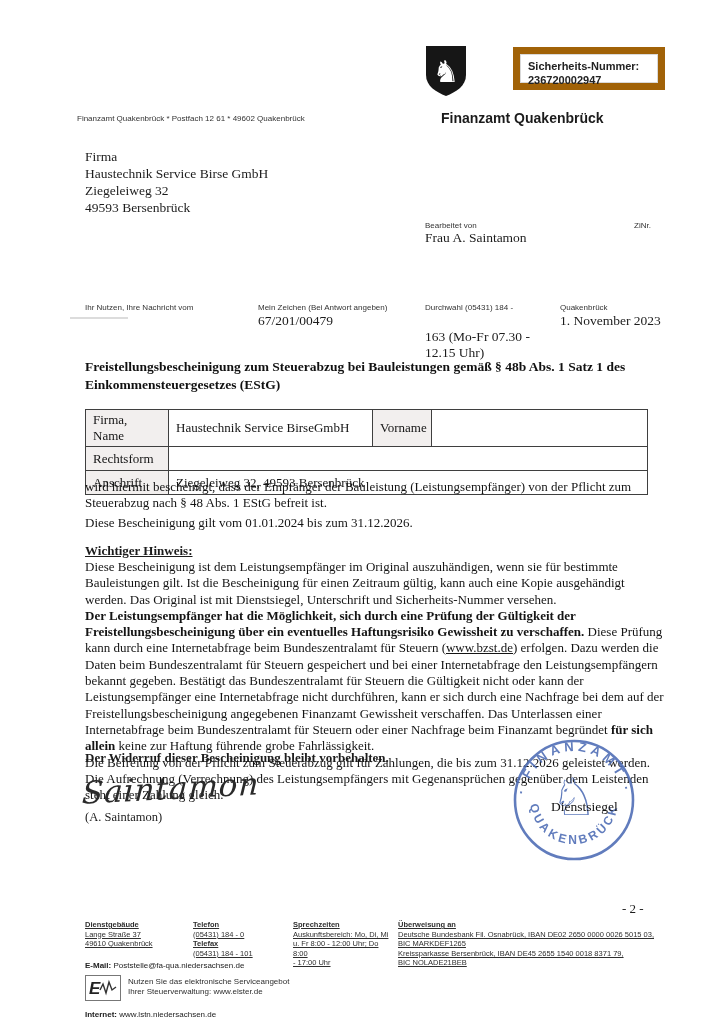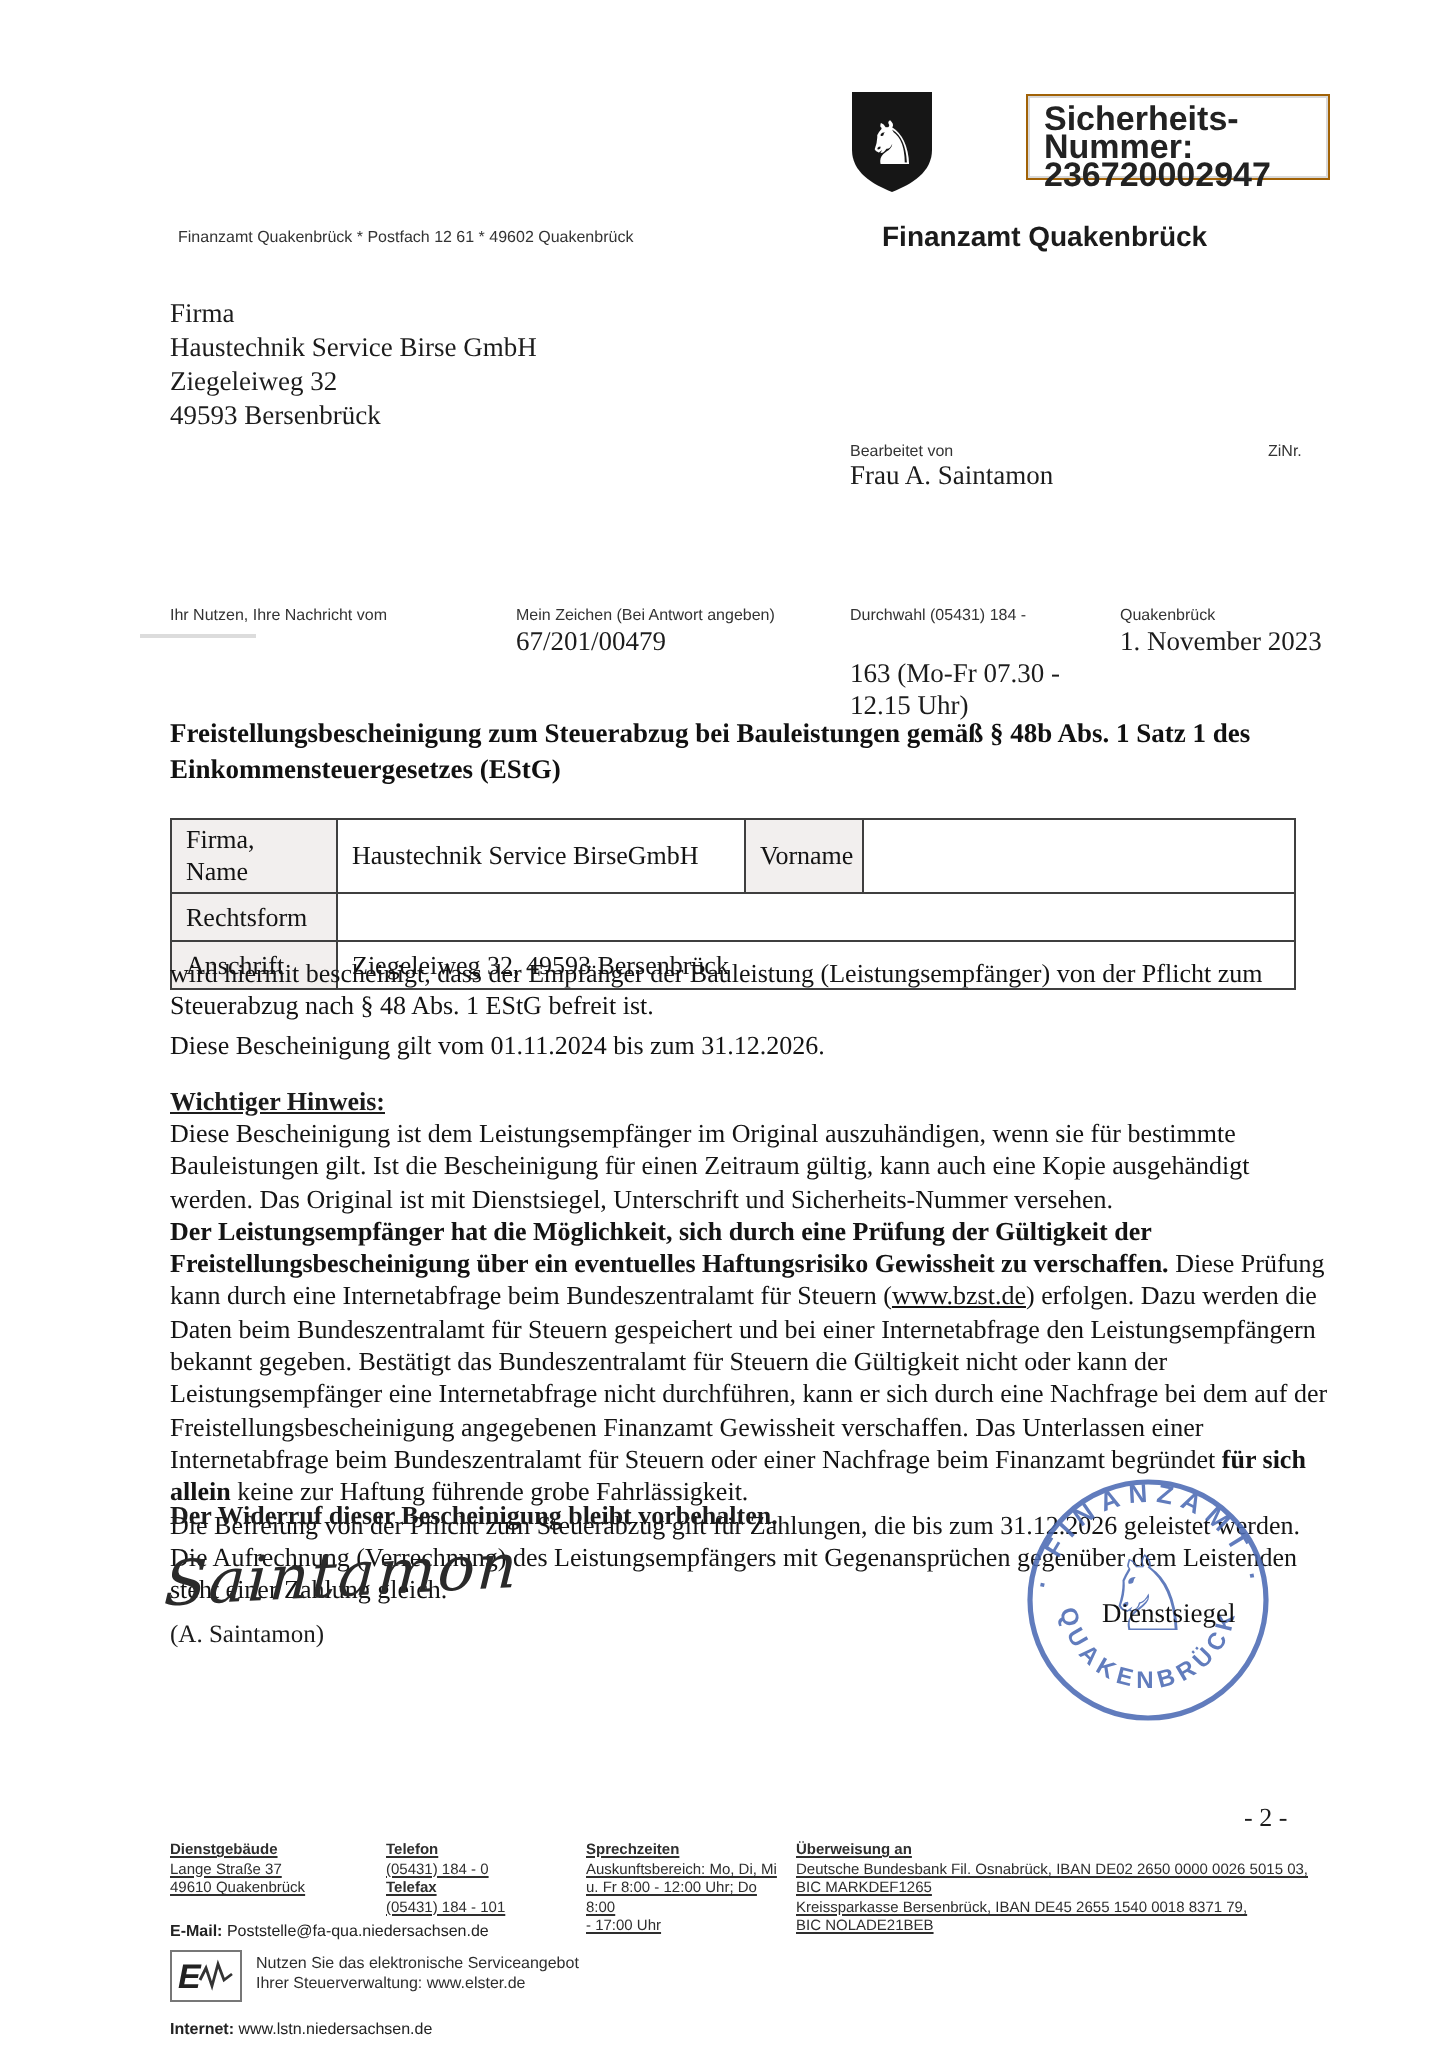--- a/index.html
+++ b/index.html
@@ -9,26 +9,26 @@
     -webkit-font-smoothing:antialiased;overflow:hidden;
   }
   .abs{position:absolute;}
   .sans{font-family:"Liberation Sans", sans-serif;}
   .body-text{font-size:13px;line-height:16.3px;color:#141414;}
   .bold{font-weight:bold;}
   .underline{text-decoration:underline;}
   
   .sec-box{
     left:513px;top:47px;width:152px;height:43px;
-    border:1px solid #a16207;box-shadow:inset 0 0 0 1px #d9d9d9;
+    border:7px solid #a16207;box-shadow:inset 0 0 0 1px #d9d9d9;
     padding:5px 8px;box-sizing:border-box;
-    font-size:17px;font-weight:bold;line-height:14px;color:#222;
+    font-size:11px;font-weight:bold;line-height:14px;color:#222;
   }
   .office-title{left:425px;top:110px;font-size:14px;font-weight:bold;color:#1b1b1b;padding-left:16px;}
-  .sender-line{left:89px;top:114px;font-size:8px;color:#333;}
+  .sender-line{left:77px;top:114px;font-size:8px;color:#333;}
   .addr{left:85px;top:148px;font-size:13.5px;line-height:17px;}
   .proc-label{font-size:8px;color:#333;}
   .proc-value{font-size:13.5px;}
   
   .ref-label{font-size:8px;color:#333;}
   .ref-value{font-size:13.5px;line-height:16px;}
   
   .doc-title{
     left:85px;top:358px;width:580px;
     font-size:13.5px;font-weight:bold;line-height:17.5px;color:#111;
@@ -129,21 +129,21 @@
     <td colspan="3"></td>
   </tr>
   <tr>
     <td class="lbl">Anschrift</td>
     <td colspan="3">Ziegeleiweg 32, 49593 Bersenbrück</td>
   </tr>
 </tbody>
   </table>
 
 <div class="abs body-text" style="left:85px;top:479px;width:595px;">wird hiermit bescheinigt, dass der Empfänger der Bauleistung (Leistungsempfänger) von der Pflicht zum Steuerabzug nach § 48 Abs. 1 EStG befreit ist.</div>
-<div class="abs body-text" style="left:85px;top:515px;">Diese Bescheinigung gilt vom 01.11.2024 bis zum 31.12.2026.</div>
+<div class="abs body-text" style="left:85px;top:515px;">Diese Bescheinigung gilt vom 01.01.2024 bis zum 31.12.2026.</div>
 
 <div class="abs hint-head">Wichtiger Hinweis:</div>
 <div class="abs body-text hint-para">
   <span>Diese Bescheinigung ist dem Leistungsempfänger im Original auszuhändigen, wenn sie für bestimmte Bauleistungen gilt. Ist die Bescheinigung für einen Zeitraum gültig, kann auch eine Kopie ausgehändigt werden. Das Original ist mit Dienstsiegel, Unterschrift und Sicherheits-Nummer versehen.</span><br>
   <span class="bold">Der Leistungsempfänger hat die Möglichkeit, sich durch eine Prüfung der Gültigkeit der Freistellungsbescheinigung über ein eventuelles Haftungsrisiko Gewissheit zu verschaffen.</span><span> Diese Prüfung kann durch eine Internetabfrage beim Bundeszentralamt für Steuern (</span><span class="underline">www.bzst.de</span><span>) erfolgen. Dazu werden die Daten beim Bundeszentralamt für Steuern gespeichert und bei einer Internetabfrage den Leistungsempfängern bekannt gegeben. Bestätigt das Bundeszentralamt für Steuern die Gültigkeit nicht oder kann der Leistungsempfänger eine Internetabfrage nicht durchführen, kann er sich durch eine Nachfrage bei dem auf der Freistellungsbescheinigung angegebenen Finanzamt Gewissheit verschaffen. Das Unterlassen einer Internetabfrage beim Bundeszentralamt für Steuern oder einer Nachfrage beim Finanzamt begründet </span><span class="bold">für sich allein</span><span> keine zur Haftung führende grobe Fahrlässigkeit.</span><br>
   <span>Die Befreiung von der Pflicht zum Steuerabzug gilt für Zahlungen, die bis zum 31.12.2026 geleistet werden. Die Aufrechnung (Verrechnung) des Leistungsempfängers mit Gegenansprüchen gegenüber dem Leistenden steht einer Zahlung gleich.</span>
 </div>
 <div class="abs widerruf">Der Widerruf dieser Bescheinigung bleibt vorbehalten.</div>
 
 <div class="abs signature">Saintamon</div>

